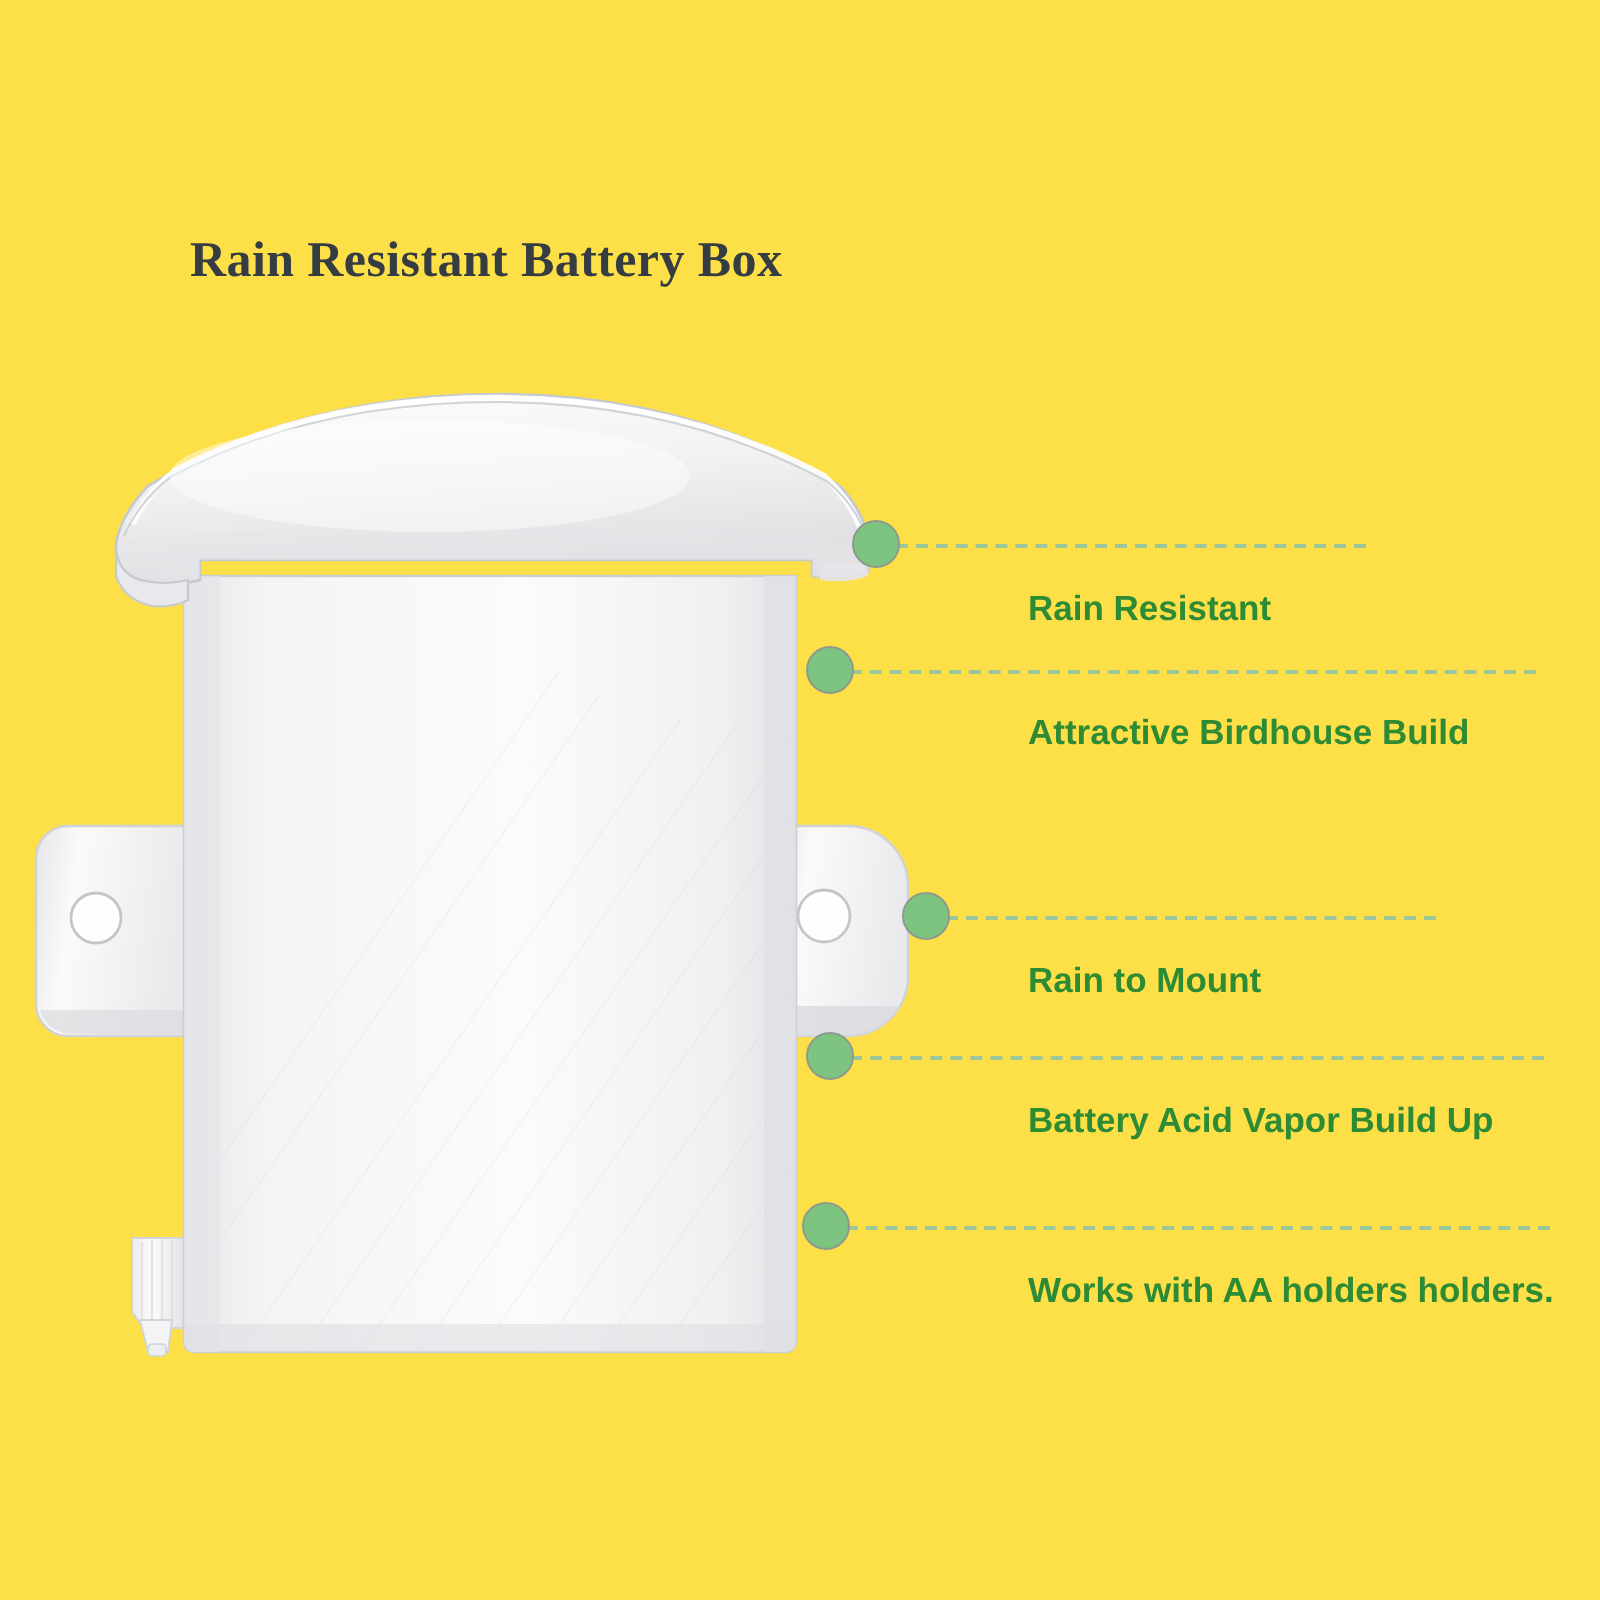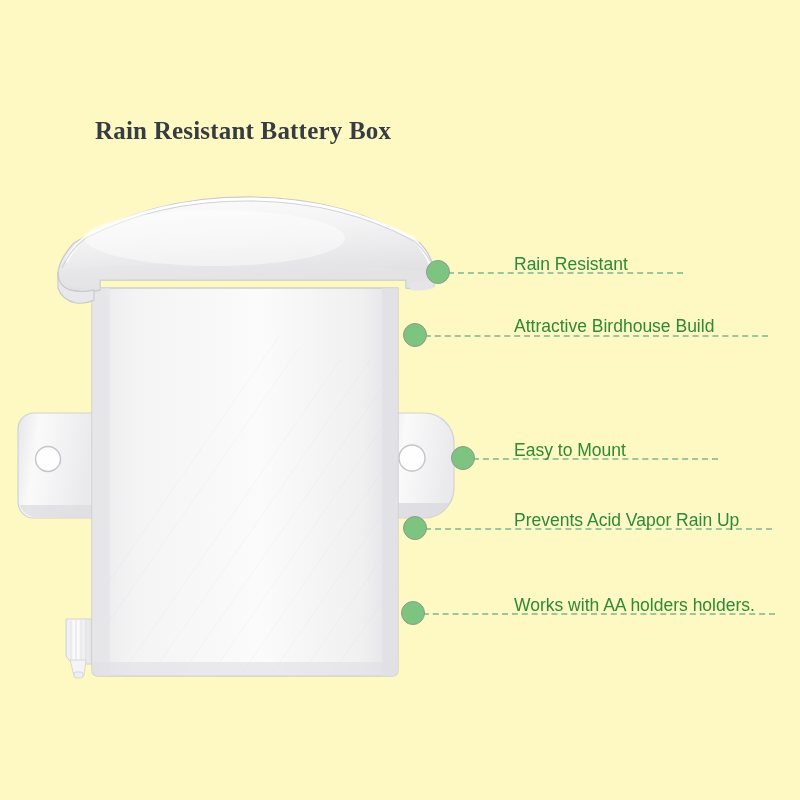--- a/index.html
+++ b/index.html
@@ -4,21 +4,21 @@
 <style>
   html, body {
     margin: 0;
     padding: 0;
     background: #ffffff;
   }
   #page {
     position: relative;
     width: 800px;
     height: 800px;
-    background: #fef9c3;
+    background: #fde047;
     overflow: hidden;
     font-family: "Liberation Sans", sans-serif;
   }
 
   
   #title {
     position: absolute;
     left: 95px;
     top: 117px;
     font-family: "Liberation Serif", serif;
@@ -57,24 +57,25 @@
     height: 24px;
     border-radius: 50%;
     background: #7cc47f;
     border: 1.5px solid #8f9a8f;
     box-sizing: border-box;
   }
   .callout-text {
     position: absolute;
     font-family: "Liberation Sans", sans-serif;
     font-size: 17.5px;
-    font-weight: 400;
+    font-weight: 700;
     color: #2d8a35;
     white-space: nowrap;
     line-height: 1;
+    margin-top: 40px;
   }
 </style>
 </head>
 <body>
 
 <div id="page">
 
   <div id="title">Rain Resistant Battery Box</div>
 
   <svg id="product" viewBox="0 0 800 800" width="800" height="800" xmlns="http://www.w3.org/2000/svg">
@@ -206,27 +207,27 @@
 
   <div class="callout">
     <div class="callout-line" style="left:415px; top:335px; width:353px;"></div>
     <div class="callout-dot" style="left:403px; top:323px;"></div>
     <div class="callout-text" style="left:514px; top:318px;">Attractive Birdhouse Build</div>
   </div>
 
   <div class="callout">
     <div class="callout-line" style="left:463px; top:458px; width:255px;"></div>
     <div class="callout-dot" style="left:451px; top:446px;"></div>
-    <div class="callout-text" style="left:514px; top:442px;">Easy to Mount</div>
+    <div class="callout-text" style="left:514px; top:442px;">Rain to Mount</div>
   </div>
 
   <div class="callout">
     <div class="callout-line" style="left:415px; top:528px; width:357px;"></div>
     <div class="callout-dot" style="left:403px; top:516px;"></div>
-    <div class="callout-text" style="left:514px; top:512px;">Prevents Acid Vapor Rain Up</div>
+    <div class="callout-text" style="left:514px; top:512px;">Battery Acid Vapor Build Up</div>
   </div>
 
   <div class="callout">
     <div class="callout-line" style="left:413px; top:613px; width:362px;"></div>
     <div class="callout-dot" style="left:401px; top:601px;"></div>
     <div class="callout-text" style="left:514px; top:597px;">Works with AA holders holders.</div>
   </div>
 
 </div>
 

